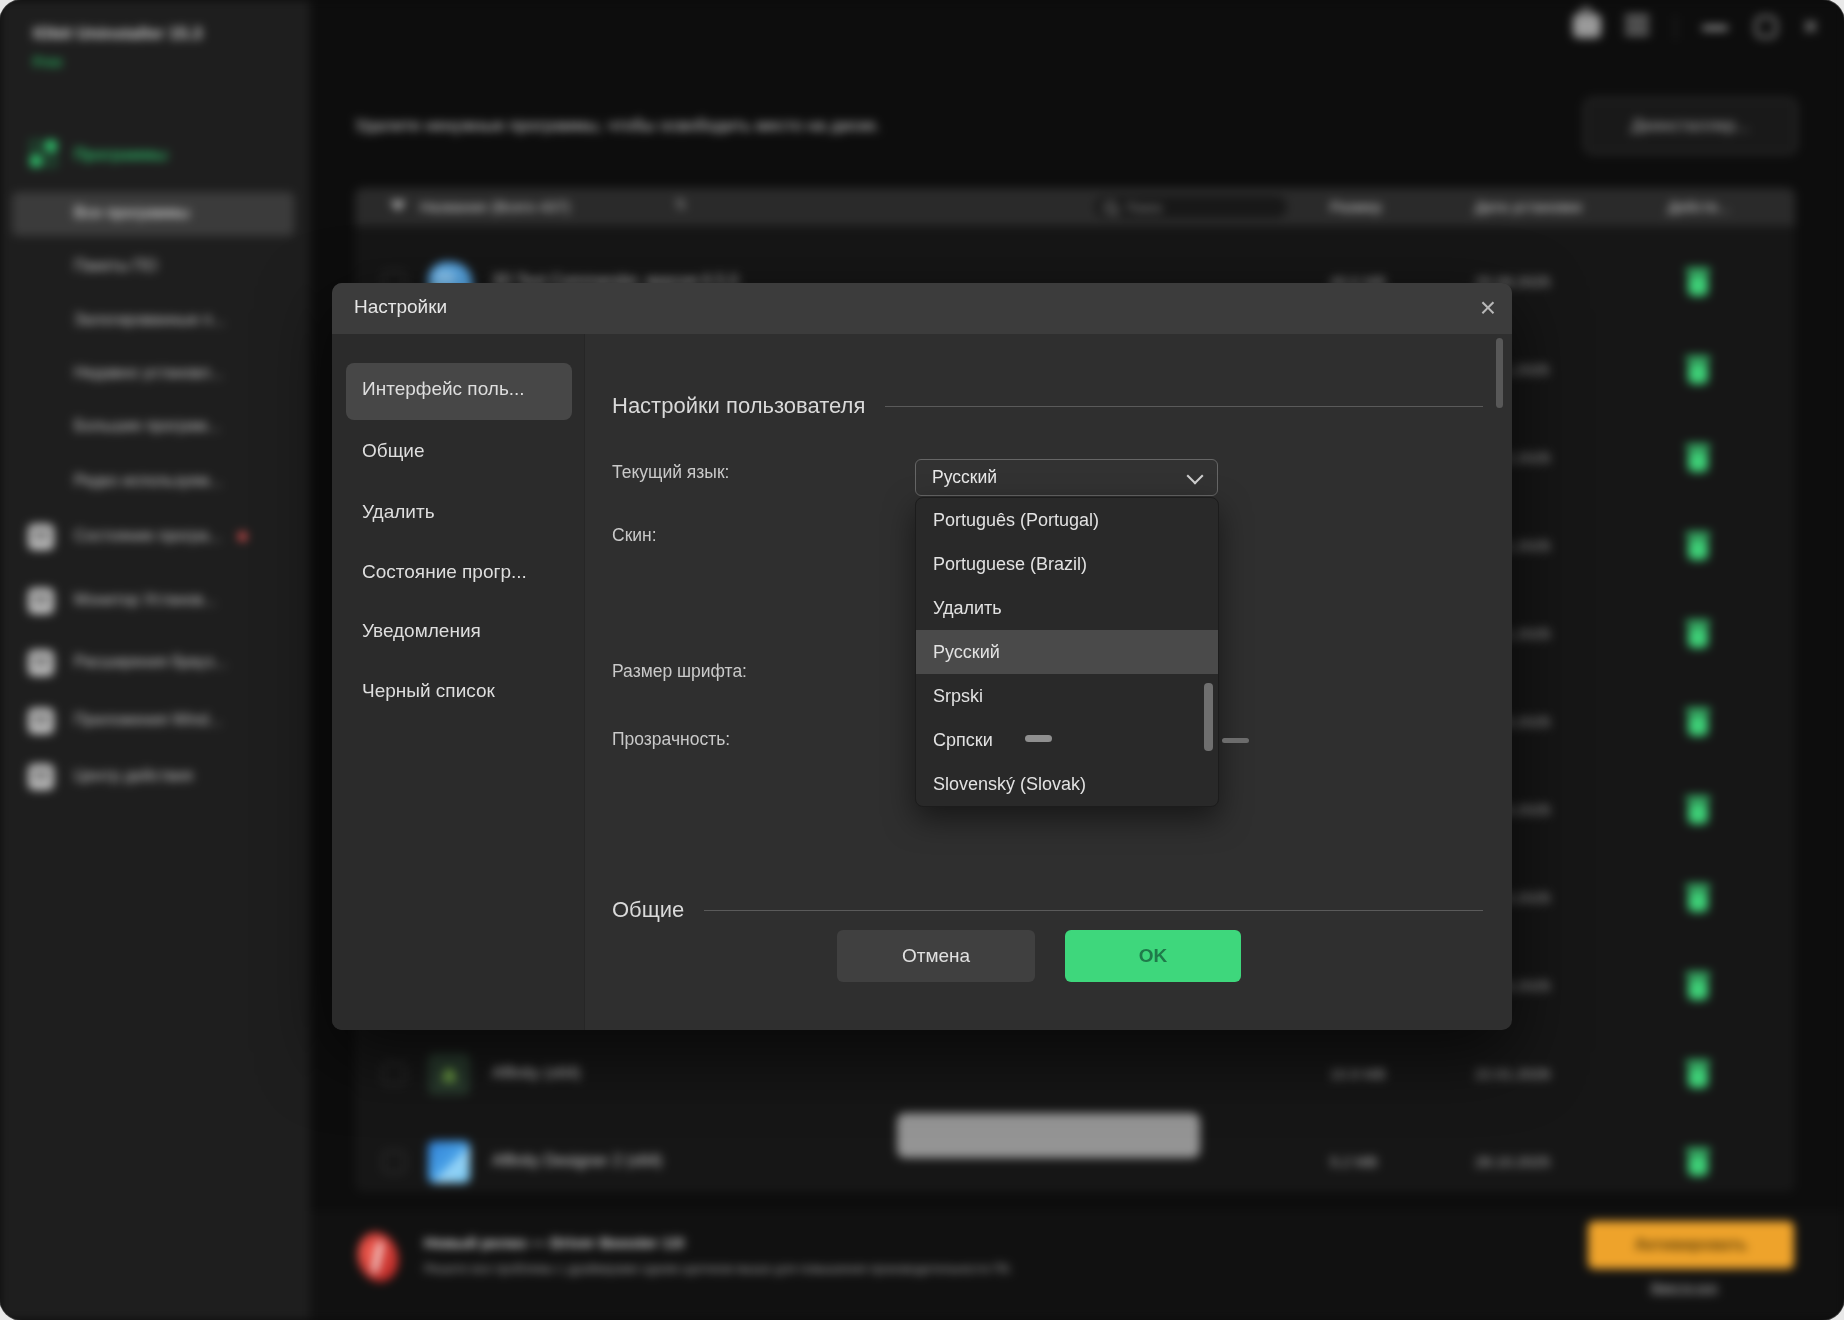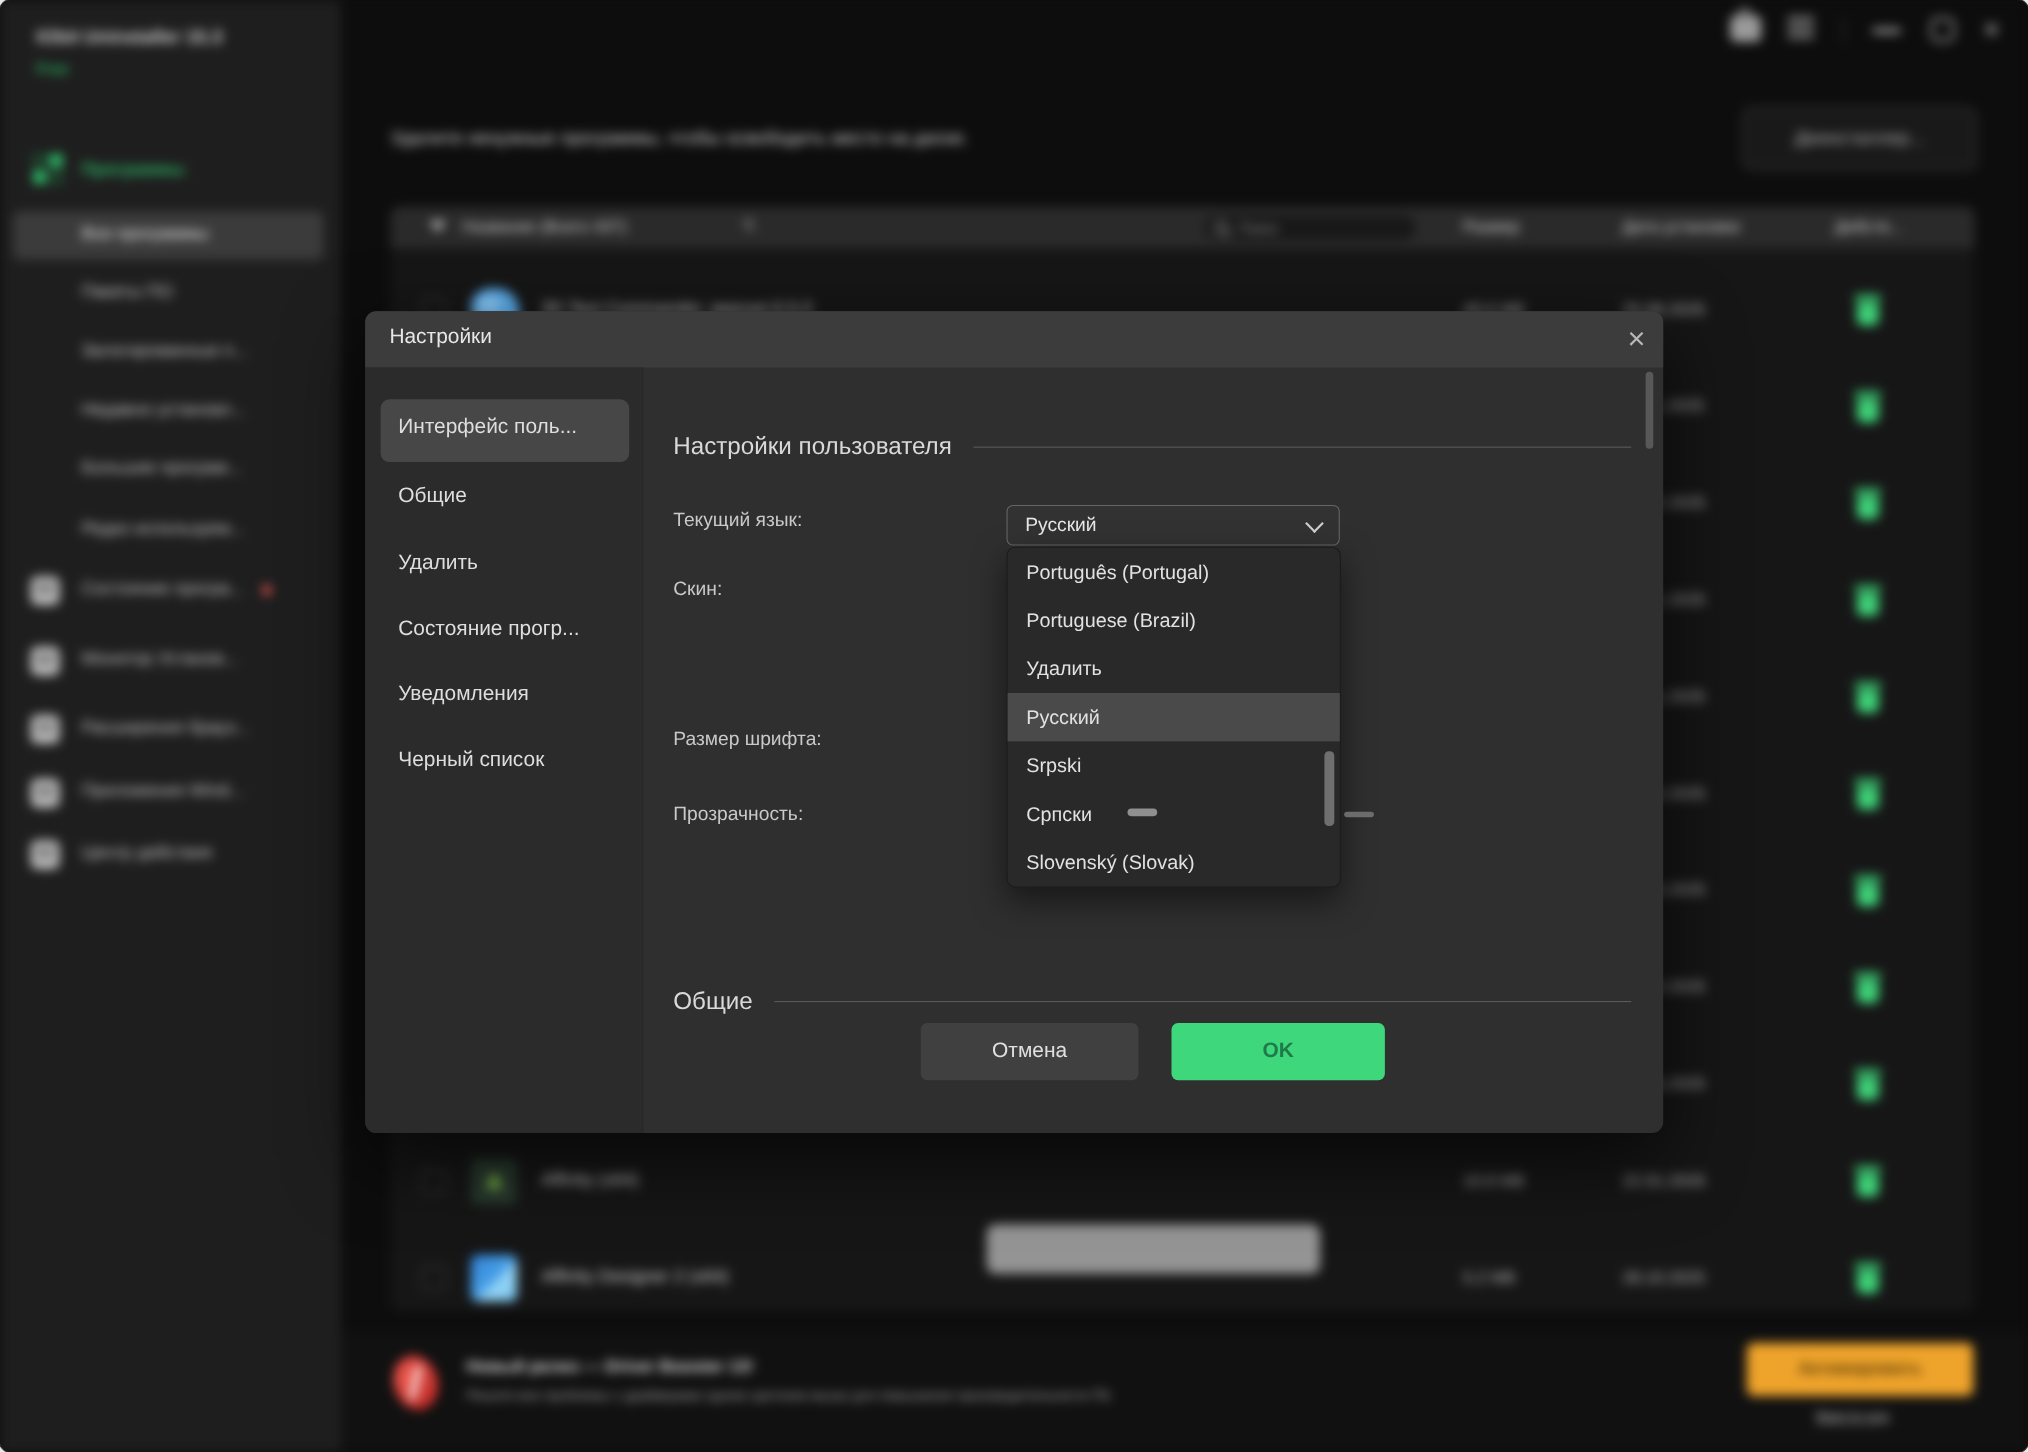--- a/index.html
+++ b/index.html
@@ -1,16 +1,16 @@
 <!DOCTYPE html>
 <html><head>
 <meta charset="utf-8">
 <style>
   html,body{margin:0;padding:0;background:#e8e8e8;font-family:"Liberation Sans","DejaVu Sans",sans-serif;}
-  #app{position:relative;width:1844px;height:1320px;background:#0d0d0d;border-radius:10px;overflow:hidden;box-shadow:0 0 0 1px #3a3a3a;}
+  #app{position:relative;width:1844px;height:1320px;background:#0d0d0d;border-radius:22px;overflow:hidden;box-shadow:0 0 0 1px #3a3a3a;}
   .abs{position:absolute;}
   
   #bg{position:absolute;inset:0;filter:blur(5px);}
   .sidebar{left:0;top:0;width:310px;height:1320px;background:#1e1e1e;}
   .app-title{left:33px;top:24px;font-size:17px;font-weight:bold;color:#d6d6d6;}
   .app-plan{left:33px;top:54px;font-size:14px;font-weight:bold;color:#2bb05f;}
   .prog-icon{left:30px;top:140px;width:28px;height:28px;display:grid;grid-template-columns:12px 12px;grid-template-rows:12px 12px;gap:3px;}
   .prog-icon i{border-radius:3px;}
   .prog-icon i.f{background:#2fbf6b;}
   .prog-icon i.o{border:2px solid #1f7a45;box-sizing:border-box;}
@@ -78,21 +78,21 @@
   .dlg-h{font-size:22px;color:#d9d9d9;display:flex;align-items:center;}
   .dlg-h .line{flex:1;height:1px;background:#5a5a5a;margin-left:20px;}
   .h1row{left:280px;top:110px;width:871px;}
   .h2row{left:280px;top:614px;width:871px;}
   .dlg-label{left:280px;font-size:17.5px;color:#c9c9c9;white-space:nowrap;}
   .dlg-select{left:583px;top:176px;width:303px;height:37px;background:#323232;border:1px solid #666666;border-radius:6px;box-sizing:border-box;}
   .dlg-select .val{position:absolute;left:16px;top:7px;font-size:17.5px;color:#e8e8e8;}
   .chev{position:absolute;right:16px;top:10px;width:10px;height:10px;border-right:2px solid #cfcfcf;border-bottom:2px solid #cfcfcf;transform:rotate(45deg);}
   .dlg-scroll{left:1164px;top:55px;width:7px;height:70px;background:#585858;border-radius:4px;}
   .btn-cancel{left:505px;top:647px;width:198px;height:52px;background:#404040;border-radius:6px;color:#e0e0e0;font-size:19px;display:flex;align-items:center;justify-content:center;}
-  .btn-ok{left:733px;top:647px;width:194px;height:52px;background:#3ed77c;border-radius:6px;color:#1f7a4a;font-size:19px;font-weight:bold;display:flex;align-items:center;justify-content:center;}
+  .btn-ok{left:733px;top:647px;width:176px;height:52px;background:#3ed77c;border-radius:6px;color:#1f7a4a;font-size:19px;font-weight:bold;display:flex;align-items:center;justify-content:center;}
   .dropdown{left:583px;top:214px;width:304px;background:#292929;border:1px solid #1c1c1c;border-radius:8px;box-shadow:0 12px 30px rgba(0,0,0,.5);z-index:2;box-sizing:border-box;}
   .dd-item{position:relative;height:44px;line-height:44px;padding-left:17px;font-size:18px;color:#e2e2e2;white-space:nowrap;}
   .dd-item.selected{background:#4a4a4a;}
   .dd-thumb{left:872px;top:400px;width:9px;height:68px;background:#6f6f6f;border-radius:4px;z-index:3;}
   .dash-l{left:693px;top:452px;width:27px;height:7px;background:#8f8f8f;border-radius:4px;z-index:4;}
   .dash-r{left:890px;top:455px;width:27px;height:5px;background:#6c6c6c;border-radius:3px;z-index:4;}
 </style>
 </head>
 <body>
 

